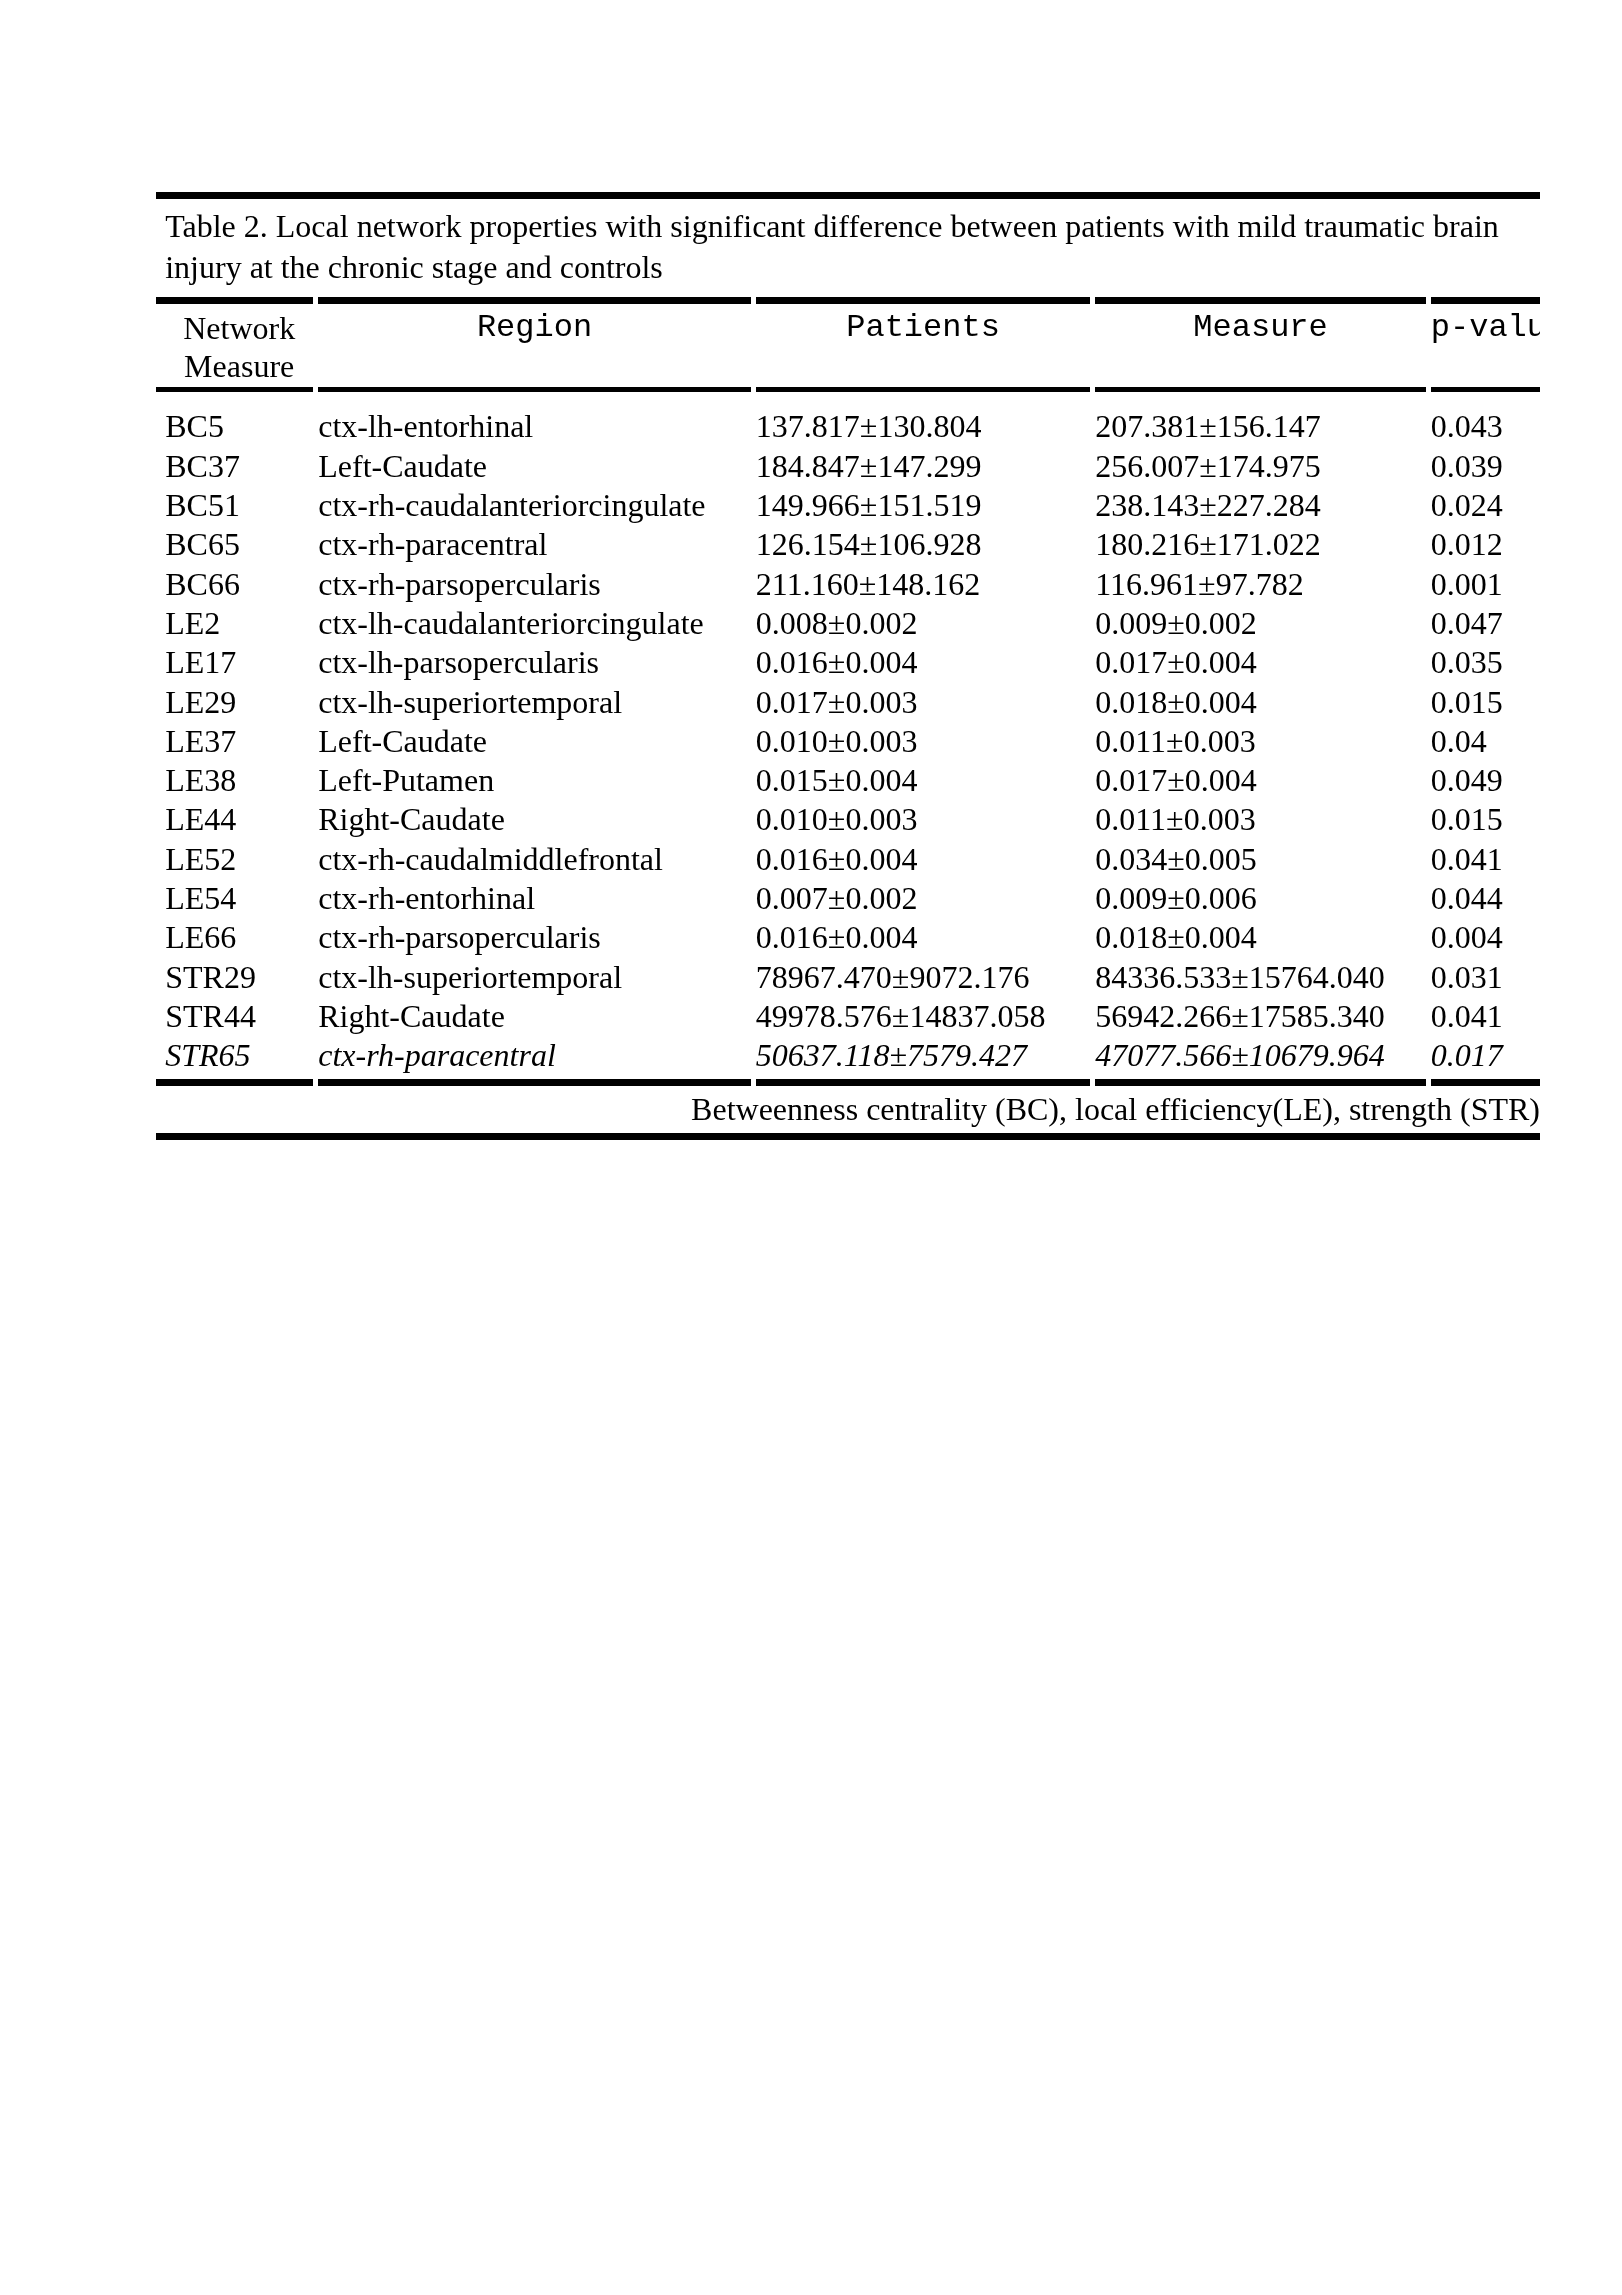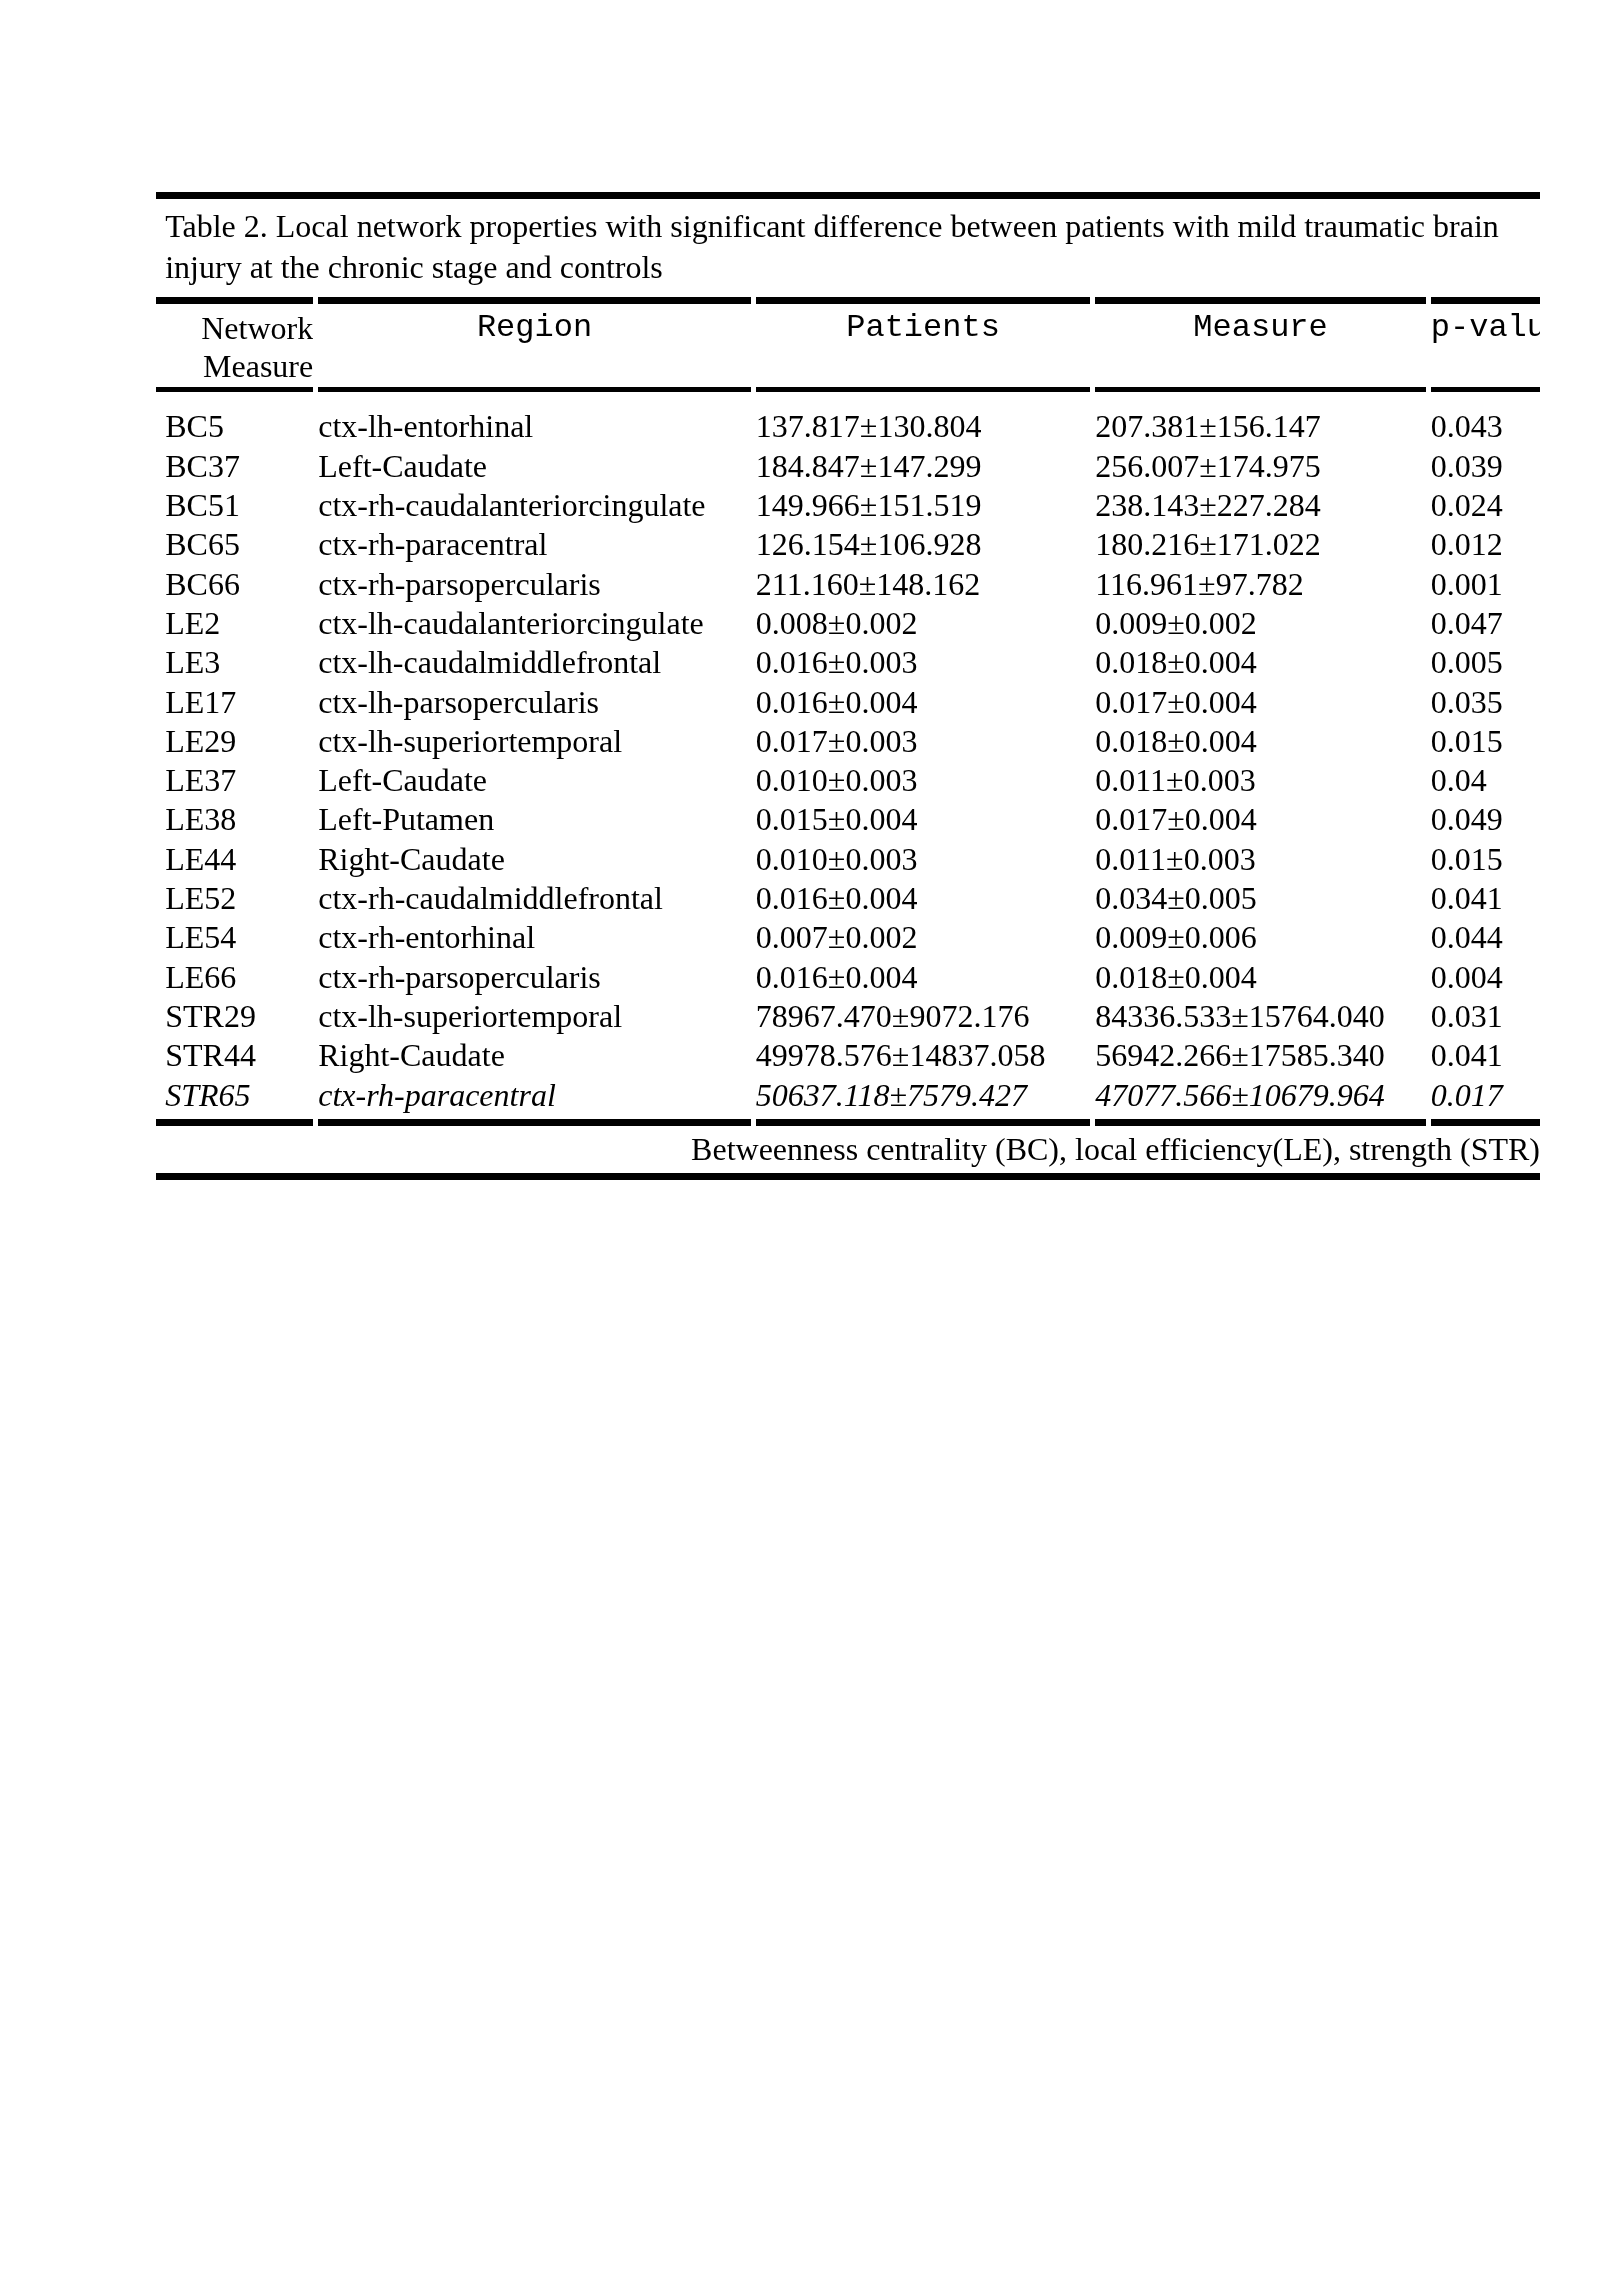--- a/index.html
+++ b/index.html
@@ -39,21 +39,21 @@
     white-space: normal;
   }
 
   
   tbody.head td {
     border-top: 7.9px solid #000;
     border-bottom: 5.2px solid #000;
     padding-top: 5.2px;
     padding-bottom: 2.6px;
   }
-  tbody.head td.h-measure { padding-left: 9.2px; text-align: right; }
+  tbody.head td.h-measure { padding-left: 9.2px; text-align: center; }
   tbody.head td.h-center  { text-align: center; font-family: Liberation Mono, monospace; }
 
   
   tbody.rows td { padding-top: 1.3px; }
   tbody.rows td.c-measure { padding-left: 9.2px; }
   tbody.rows tr:first-child td { padding-top: 15px; }
   tbody.rows tr:last-child td { border-bottom: 7.9px solid #000; padding-bottom: 5.2px; font-style: italic; }
 
   
   td.foot-cell {
@@ -134,27 +134,20 @@
           <td class="c-p-value">0.001</td>
         </tr>
         <tr>
           <td class="c-measure">LE2</td>
           <td class="c-region">ctx-lh-caudalanteriorcingulate</td>
           <td class="c-patients">0.008±0.002</td>
           <td class="c-controls">0.009±0.002</td>
           <td class="c-p-value">0.047</td>
         </tr>
         <tr>
-          <td class="c-measure">LE3</td>
-          <td class="c-region">ctx-lh-caudalmiddlefrontal</td>
-          <td class="c-patients">0.016±0.003</td>
-          <td class="c-controls">0.018±0.004</td>
-          <td class="c-p-value">0.005</td>
-        </tr>
-        <tr>
           <td class="c-measure">LE17</td>
           <td class="c-region">ctx-lh-parsopercularis</td>
           <td class="c-patients">0.016±0.004</td>
           <td class="c-controls">0.017±0.004</td>
           <td class="c-p-value">0.035</td>
         </tr>
         <tr>
           <td class="c-measure">LE29</td>
           <td class="c-region">ctx-lh-superiortemporal</td>
           <td class="c-patients">0.017±0.003</td>

